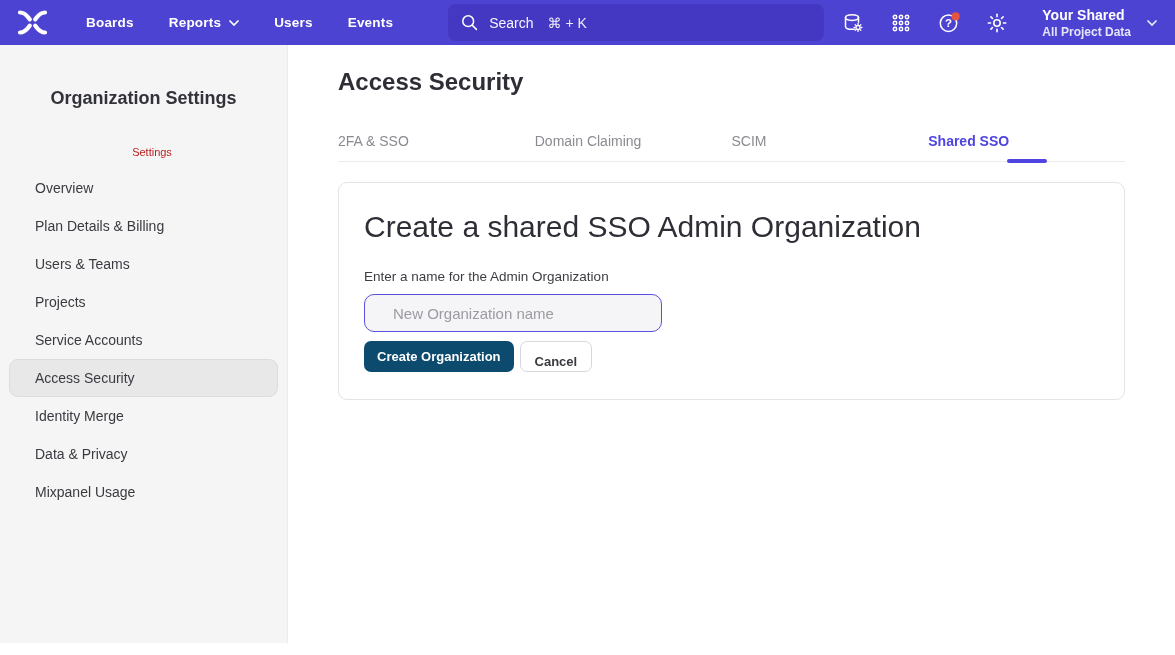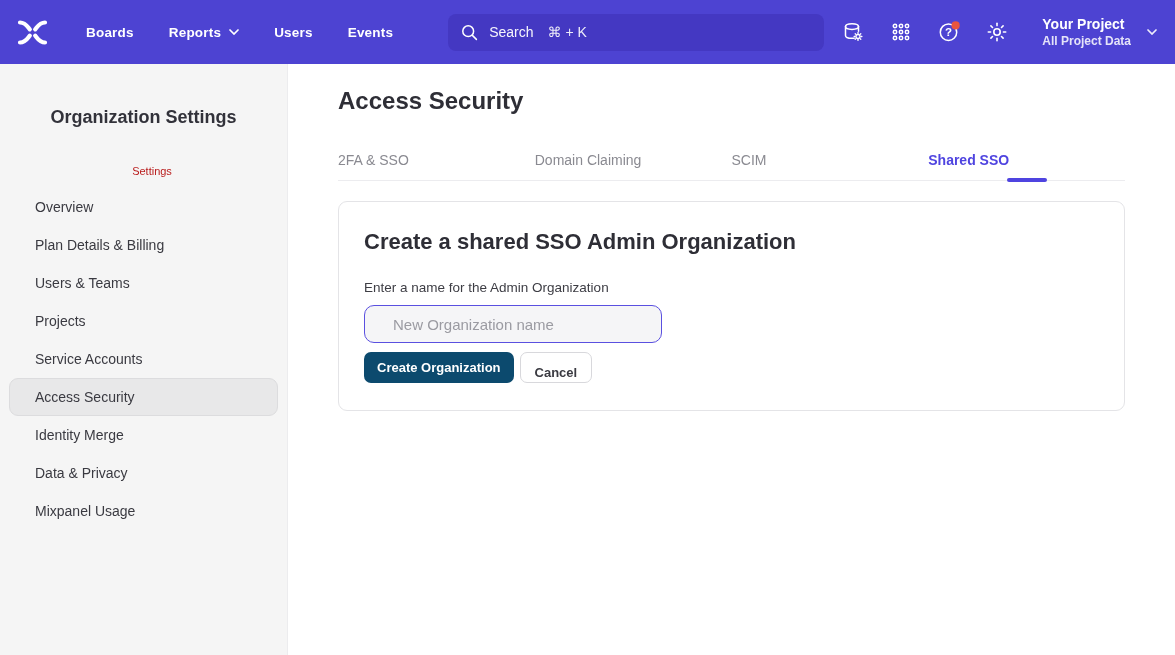--- a/index.html
+++ b/index.html
@@ -1,20 +1,20 @@
 <!DOCTYPE html>
 <html><head>
 <meta charset="utf-8">
 <style>
   * { margin:0; padding:0; box-sizing:border-box; }
   html,body { width:1175px; height:655px; overflow:hidden; }
   body { font-family:"Liberation Sans", sans-serif; background:#ffffff; color:#30303a; }
 
   
-  .navbar { height:64px; background:#4d43d2; display:flex; align-items:center; padding:0 18px 0 16px; }
+  .navbar { height:45px; background:#4d43d2; display:flex; align-items:center; padding:0 18px 0 16px; }
   .logo { width:33px; height:29px; margin-right:37px; cursor:pointer; flex:none; }
   .nav-links { display:flex; align-items:center; gap:35px; }
   .nav-link { color:#ffffff; font-size:13.5px; font-weight:bold; letter-spacing:.2px; cursor:pointer; display:flex; align-items:center; gap:8px; white-space:nowrap; }
   .chev { width:10px; height:6px; display:inline-block; }
   .search { margin-left:55px; width:376px; height:37px; background:#4438c2; border-radius:8px; display:flex; align-items:center; padding:0 13px; gap:11px; cursor:text; }
   .search-text { color:rgba(255,255,255,.95); font-size:14px; }
   .search-shortcut { color:rgba(255,255,255,.9); font-size:14px; margin-left:3px; }
   .nav-right { margin-left:auto; display:flex; align-items:center; gap:26px; }
   .nav-icon { width:22px; height:22px; cursor:pointer; flex:none; }
   .project { margin-left:8px; cursor:pointer; display:flex; align-items:center; gap:16px; }
@@ -34,21 +34,21 @@
 
   
   .main { flex:1; padding:0 50px; }
   .page-title { margin-top:23px; font-size:24px; font-weight:bold; color:#2e2e36; }
   .tabs { display:flex; margin-top:37px; border-bottom:1px solid #ececef; }
   .tab { flex:1; text-align:left; padding-bottom:12px; font-size:14px; color:#8a8a91; cursor:pointer; position:relative; }
   .tab.active { color:#4f44e0; font-weight:bold; }
   .tab.active::after { content:""; position:absolute; left:50%; transform:translateX(-50%); bottom:-2px; width:40px; height:4px; border-radius:2px; background:#4f44e0; }
 
   .card { margin-top:20px; border:1px solid #e4e4e7; border-radius:9px; padding:27px 25px 27px; background:#fff; }
-  .card-title { font-size:22px; font-weight:bold; color:#2e2e36; }
+  .card-title { font-size:30px; font-weight:normal; color:#2e2e36; }
   .field-label { margin-top:25px; font-size:13.5px; color:#3d3d44; }
   .org-input { display:block; margin-top:10px; width:298px; height:38px; border:1.5px solid #5a50e0; border-radius:10px; background:#f5f5f7; padding:0 28px; font-size:15px; color:#33333a; outline:none; font-family:"Liberation Sans", sans-serif; }
   .org-input::placeholder { color:#9b9ba2; }
   .btn-row { margin-top:9px; display:flex; align-items:center; gap:6px; }
   .btn { height:31px; border-radius:7px; font-size:13px; font-weight:bold; cursor:pointer; font-family:"Liberation Sans", sans-serif; }
   .btn-primary { background:#0c4a6e; border:none; color:#ffffff; padding:0 13px; }
   .btn-secondary { background:#ffffff; border:1px solid #d8d8dc; color:#3a3a41; padding:12px 14px; }
 </style>
 </head>
 <body>
@@ -131,21 +131,21 @@
       <line x1="4.6" y1="11" x2="2.3" y2="11"></line>
         <line x1="17.4" y1="11" x2="19.7" y2="11"></line>
       <line x1="6.5" y1="6.5" x2="4.9" y2="4.9"></line>
         <line x1="15.5" y1="15.5" x2="17.1" y2="17.1"></line>
       <line x1="15.5" y1="6.5" x2="17.1" y2="4.9"></line>
         <line x1="6.5" y1="15.5" x2="4.9" y2="17.1"></line>
     </svg>
 
     <div class="project">
       <div>
-        <div class="project-name">Your Project</div>
+        <div class="project-name">Your Shared</div>
         <div class="project-sub">All Project Data</div>
       </div>
       <svg class="chev" viewBox="0 0 10 6" fill="none" stroke="rgba(255,255,255,.9)" stroke-width="1.7" stroke-linecap="round">
           <polyline points="1,1 5,5 9,1"></polyline>
         </svg>
     </div>
   </div>
 </header>
 
 <div class="shell">

